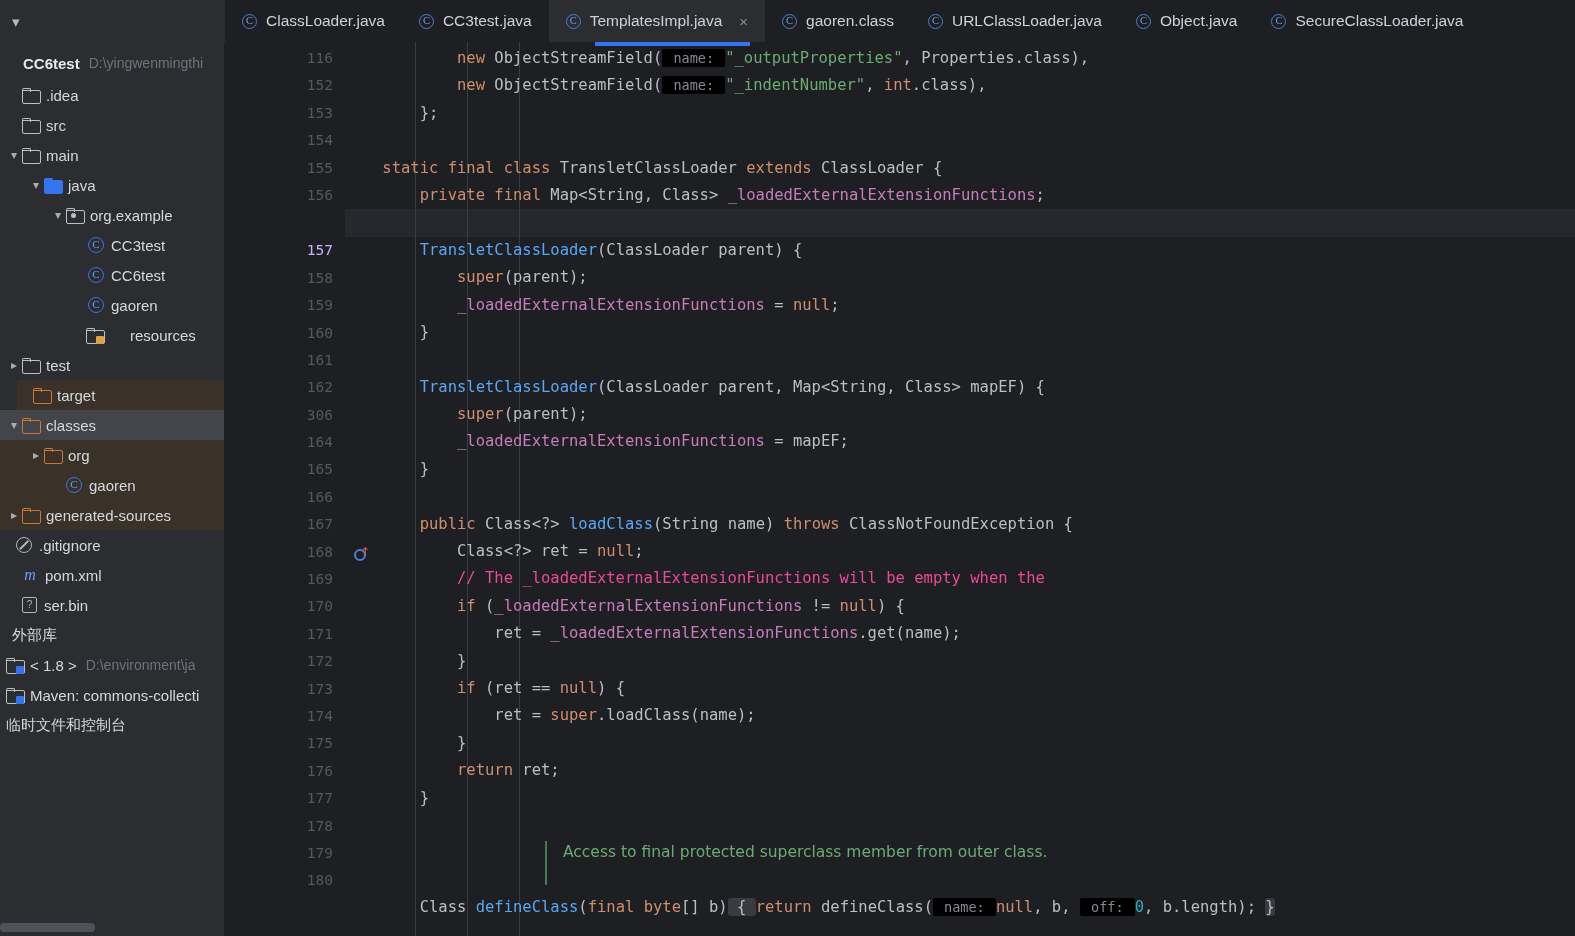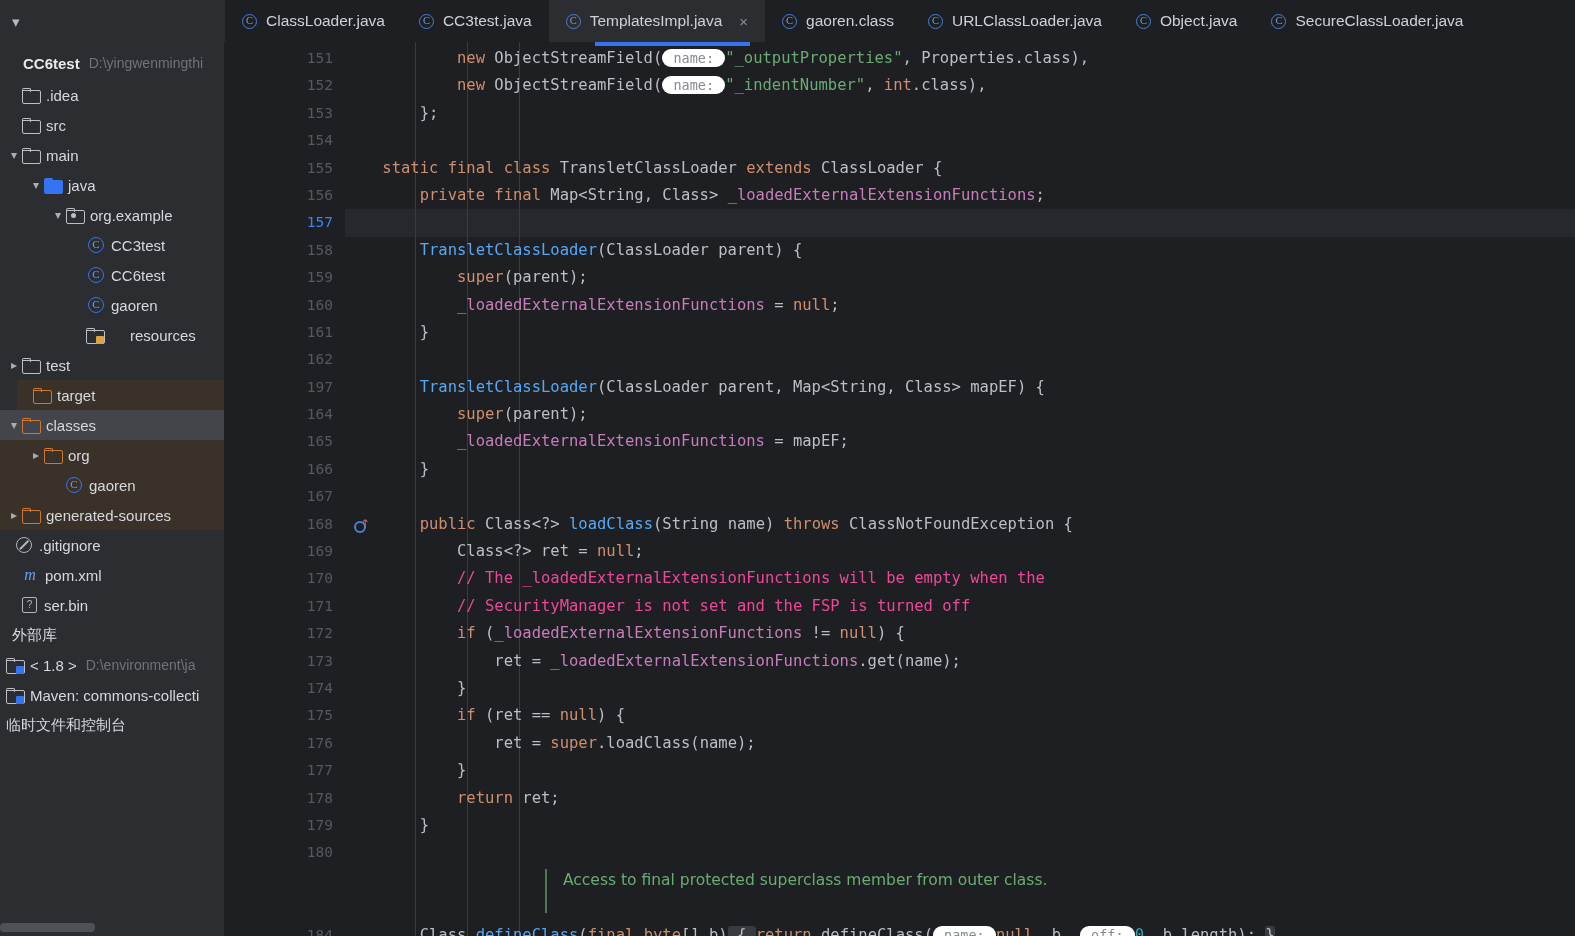--- a/index.html
+++ b/index.html
@@ -121,21 +121,21 @@
   .gutter {
     width:120px; flex:0 0 120px; background:#1e1f22; position:relative;
     padding-top:3px;
   }
   .gline {
     height:27.4px; color:#55585f; font-size:14.5px; text-align:right;
     padding-right:12px; position:relative;
     font-family:"DejaVu Sans Mono", monospace;
   }
   .gline .gnum { padding-right:0; }
-  .gline.cur { color:#3b82f6; }
+  .gline.cur { color:#c4b5fd;margin-top:28px; }
   .gline .gicon { position:absolute; right:-24px; top:5px; }
   .ovr-icon { width:15px; height:15px; position:relative; display:inline-block; }
   .ovr-icon .ring {
     position:absolute; left:0; top:2px; width:12px; height:12px;
     border-radius:50%; border:2.6px solid #4a7fd4;
   }
   .ovr-icon .arr {
     position:absolute; right:-1px; top:-1px; color:#db5c5c;
     font-size:12px; line-height:12px; font-family:"DejaVu Sans", sans-serif;
   }
@@ -148,21 +148,21 @@
   .cline span { position:relative; z-index:1; }
 
   
   .kw   { color:#cf8e6d; }
   .str  { color:#6aab73; }
   .num  { color:#2aacb8; }
   .cmt  { color:#ec4899; }
   .fld  { color:#c77dbb; }
   .mth  { color:#56a8f5; }
   .pln  { color:#bcbec4; }
-  .hint { color:#868a91; background:#ffffff; border-radius:9px; padding:1px 3px; font-size:13.5px; }
+  .hint { color:#868a91; background:#000000; border-radius:2px; padding:1px 3px; font-size:13.5px; }
   .fold { background:#393b40; border-radius:3px; }
 
   .indent-guide {
     position:absolute; top:0; width:1px; background:#393b40;
   }
   .caret {
     position:absolute; width:2px; height:21px; background:#bcbec4; top:4px;
   }
 
   .warn-strip {
@@ -336,33 +336,33 @@
             <span class="sec">临时文件和控制台</span>
           </div>
         </div>
       <div class="sb-hscroll"></div>
     </div>
 
     <div class="editor">
       <div class="hscroll-top"></div>
       <div class="code-area">
         <div class="gutter" id="gutter">
-            <div class="gline"><span class="gnum">151</span></div>
+            <div class="gline"><span class="gnum">116</span></div>
             <div class="gline"><span class="gnum">152</span></div>
             <div class="gline"><span class="gnum">153</span></div>
             <div class="gline"><span class="gnum">154</span></div>
             <div class="gline"><span class="gnum">155</span></div>
             <div class="gline"><span class="gnum">156</span></div>
             <div class="gline cur"><span class="gnum">157</span></div>
             <div class="gline"><span class="gnum">158</span></div>
             <div class="gline"><span class="gnum">159</span></div>
             <div class="gline"><span class="gnum">160</span></div>
             <div class="gline"><span class="gnum">161</span></div>
             <div class="gline"><span class="gnum">162</span></div>
-            <div class="gline"><span class="gnum">197</span></div>
+            <div class="gline"><span class="gnum">306</span></div>
             <div class="gline"><span class="gnum">164</span></div>
             <div class="gline"><span class="gnum">165</span></div>
             <div class="gline"><span class="gnum">166</span></div>
             <div class="gline"><span class="gnum">167</span></div>
             <div class="gline"><span class="gnum">168</span><span class="gicon"><span class="ovr-icon"><span class="ring"></span><span class="arr">↑</span></span></span></div>
             <div class="gline"><span class="gnum">169</span></div>
             <div class="gline"><span class="gnum">170</span></div>
             <div class="gline"><span class="gnum">171</span></div>
             <div class="gline"><span class="gnum">172</span></div>
             <div class="gline"><span class="gnum">173</span></div>
@@ -392,21 +392,20 @@
             <div class="cline"><span class="pln">        }</span></div>
             <div class="cline"></div>
             <div class="cline"><span class="pln">        </span><span class="mth">TransletClassLoader</span><span class="pln">(ClassLoader parent, Map&lt;String, Class&gt; mapEF) {</span></div>
             <div class="cline"><span class="kw">            super</span><span class="pln">(parent);</span></div>
             <div class="cline"><span class="pln">            </span><span class="fld">_loadedExternalExtensionFunctions</span><span class="pln"> = mapEF;</span></div>
             <div class="cline"><span class="pln">        }</span></div>
             <div class="cline"></div>
             <div class="cline"><span class="kw">        public </span><span class="pln">Class&lt;?&gt; </span><span class="mth">loadClass</span><span class="pln">(String name) </span><span class="kw">throws </span><span class="pln">ClassNotFoundException {</span></div>
             <div class="cline"><span class="pln">            Class&lt;?&gt; ret = </span><span class="kw">null</span><span class="pln">;</span></div>
             <div class="cline"><span class="cmt">            // The _loadedExternalExtensionFunctions will be empty when the</span></div>
-            <div class="cline"><span class="cmt">            // SecurityManager is not set and the FSP is turned off</span></div>
             <div class="cline"><span class="kw">            if </span><span class="pln">(</span><span class="fld">_loadedExternalExtensionFunctions</span><span class="pln"> != </span><span class="kw">null</span><span class="pln">) {</span></div>
             <div class="cline"><span class="pln">                ret = </span><span class="fld">_loadedExternalExtensionFunctions</span><span class="pln">.get(name);</span></div>
             <div class="cline"><span class="pln">            }</span></div>
             <div class="cline"><span class="kw">            if </span><span class="pln">(ret == </span><span class="kw">null</span><span class="pln">) {</span></div>
             <div class="cline"><span class="pln">                ret = </span><span class="kw">super</span><span class="pln">.loadClass(name);</span></div>
             <div class="cline"><span class="pln">            }</span></div>
             <div class="cline"><span class="kw">            return </span><span class="pln">ret;</span></div>
             <div class="cline"><span class="pln">        }</span></div>
             <div class="cline"></div>
             <div class="warn-strip">

